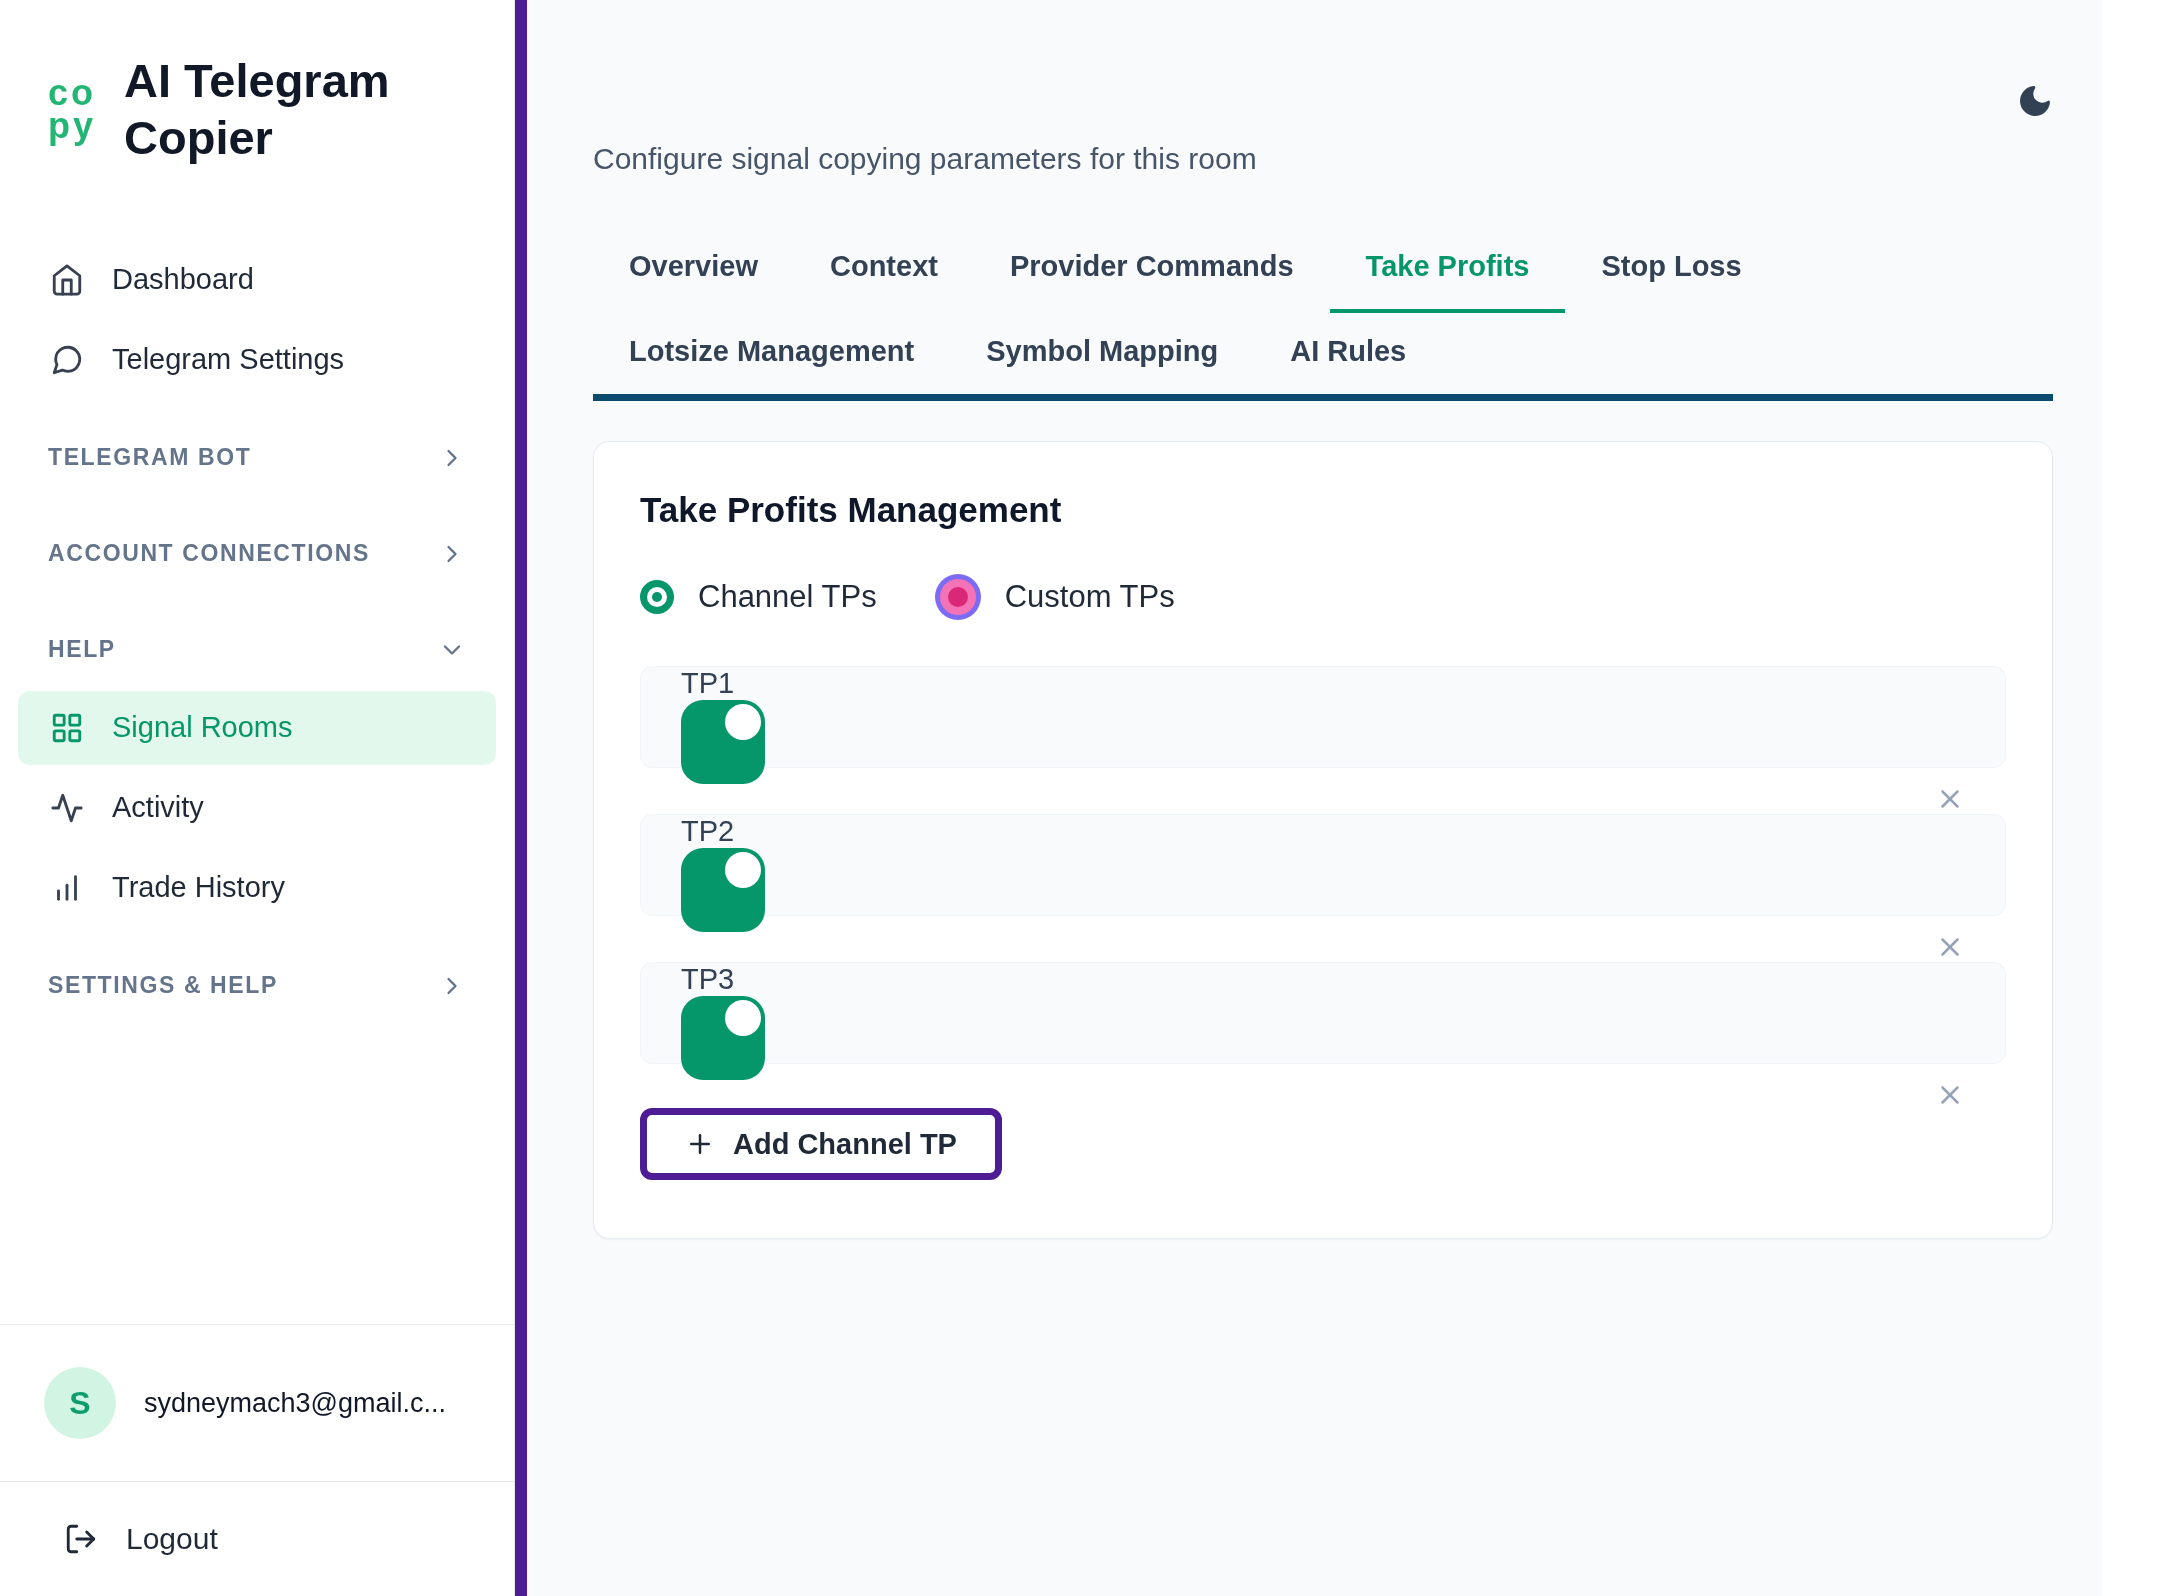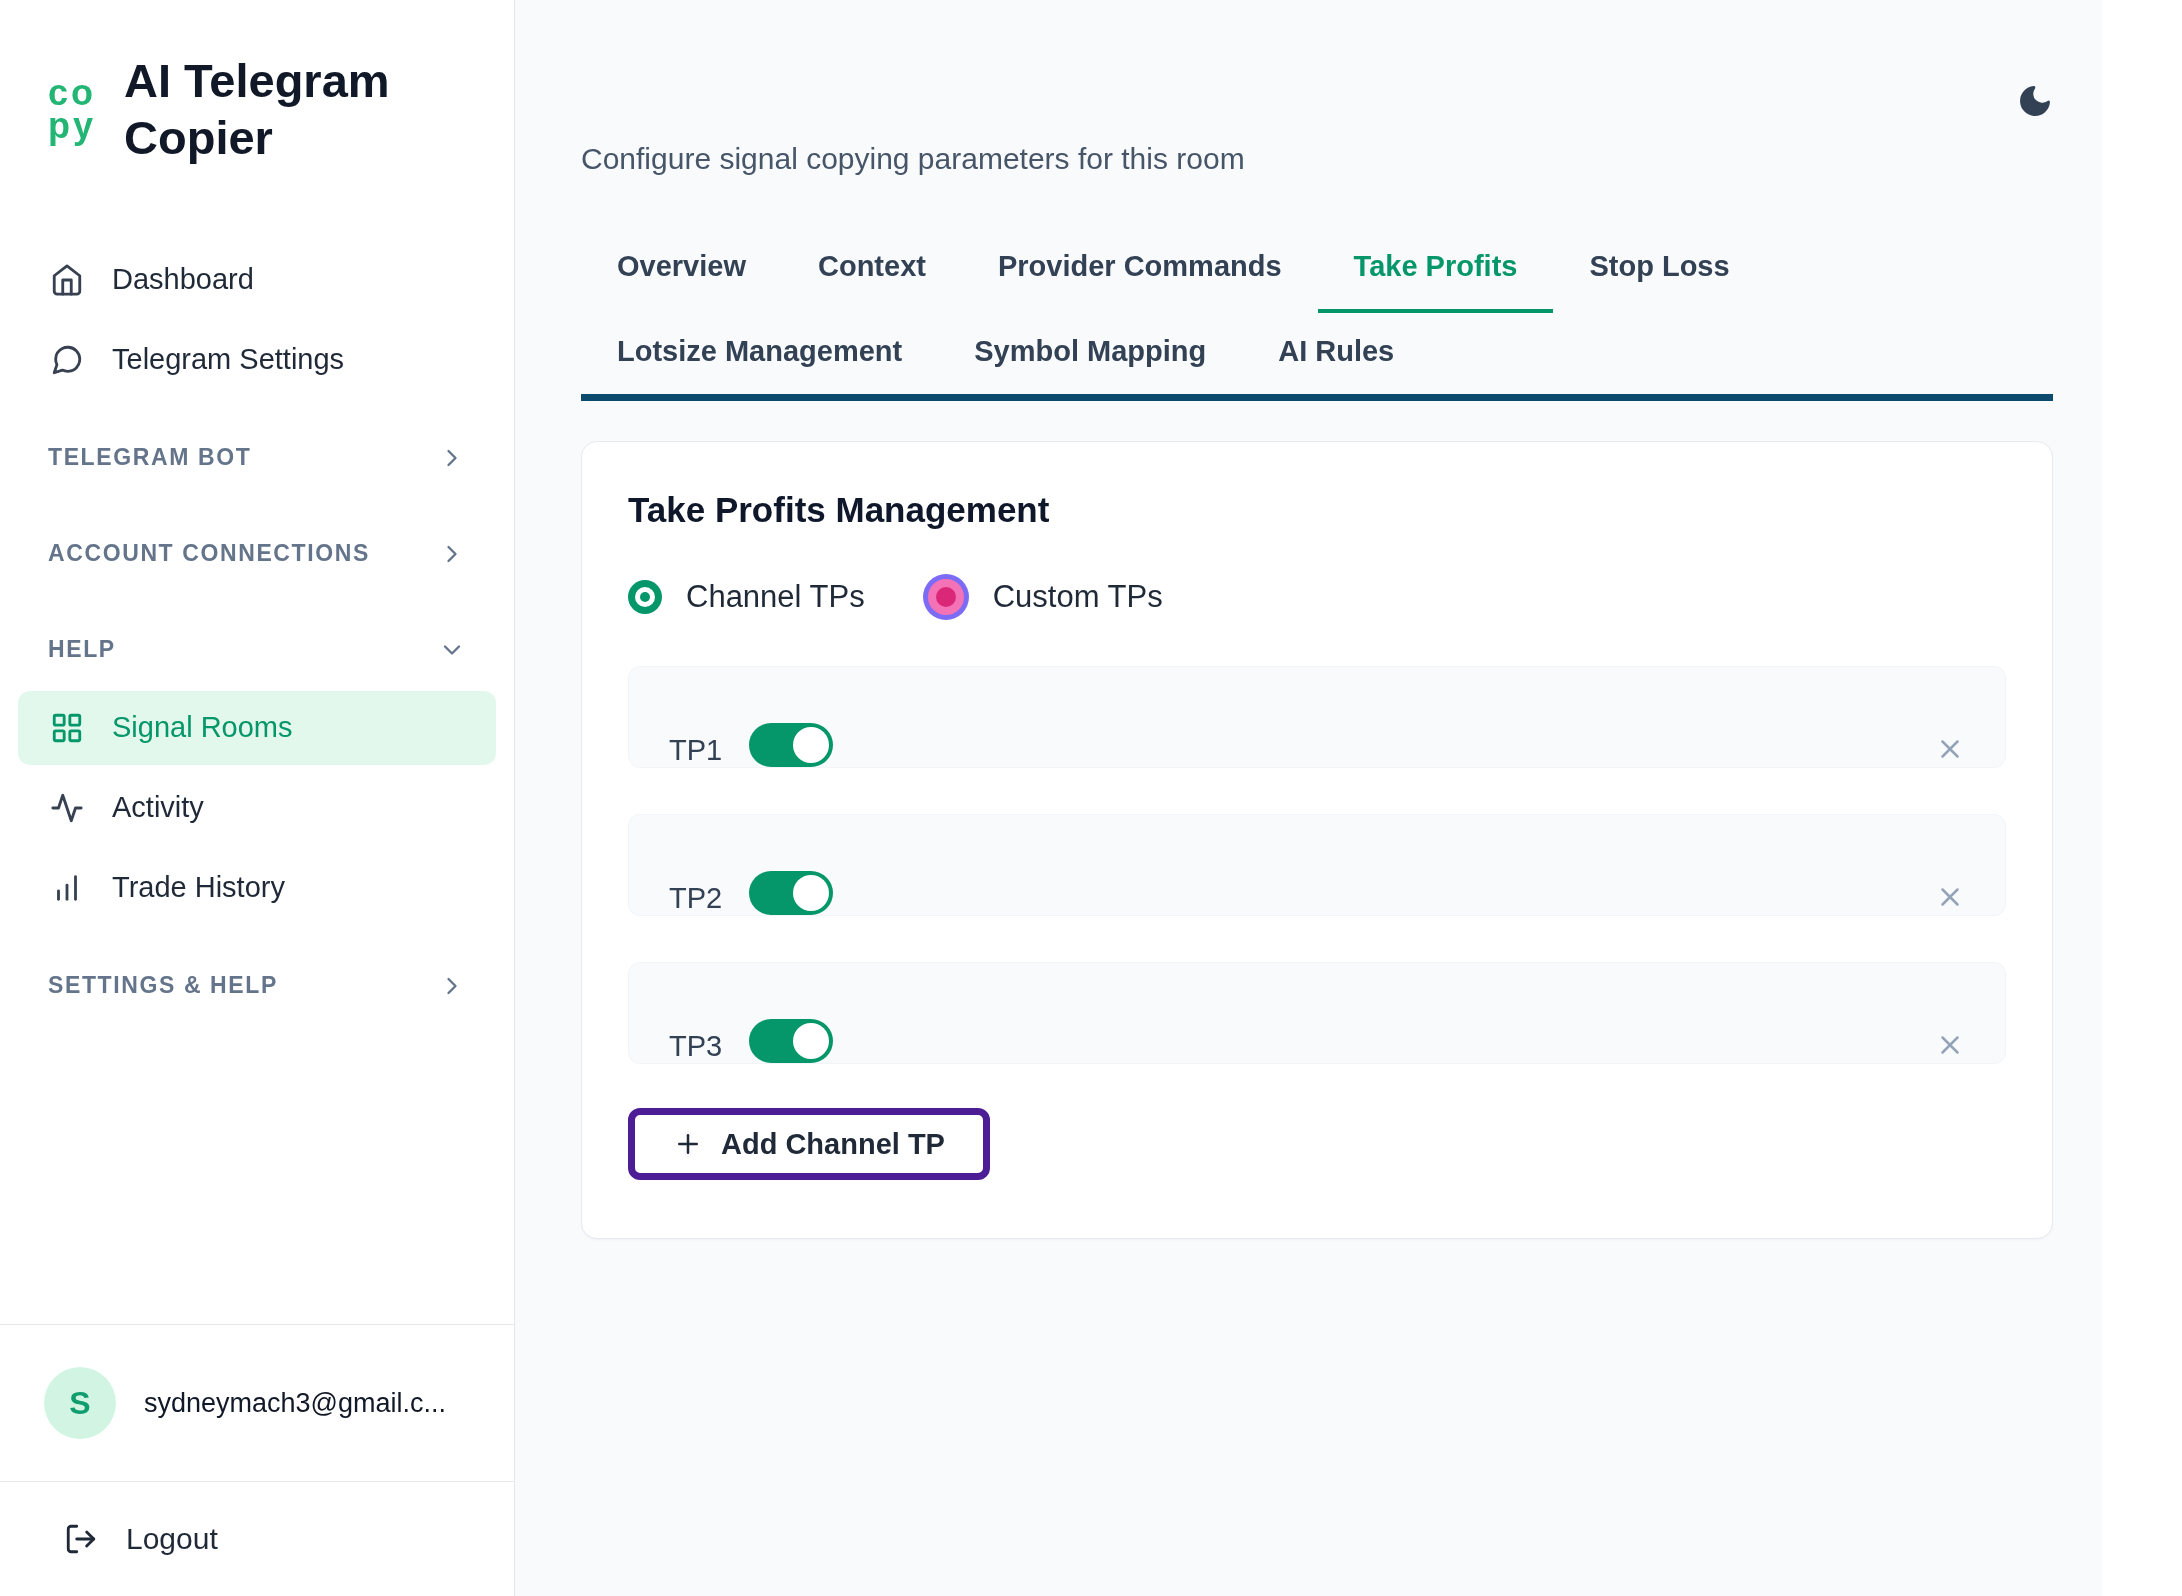--- a/index.html
+++ b/index.html
@@ -8,20 +8,21 @@
     font-family: "Liberation Sans", sans-serif;
     color: #1f2937;
     background: #ffffff;
   }
   .page {
     width: 2102px;
     height: 1596px;
     display: flex;
     overflow: hidden;
     background: #4c1d95;
+    gap: 12px;
   }
 
   
   .sidebar {
     width: 515px;
     min-width: 515px;
     height: 100%;
     background: #ffffff;
     border-right: 1px solid #e5e7eb;
     display: flex;
@@ -244,22 +245,23 @@
   }
   .radio-label { font-size: 31px; color: #1f2937; }
 
   .tp-row {
     margin-top: 46px;
     height: 102px;
     background: #f8fafc;
     border: 1px solid #f1f5f9;
     border-radius: 12px;
     display: flex;
-    align-items: flex-end;
+    align-items: flex-start;
     padding: 0 40px;
+    flex-direction: column;
   }
   .tp-row:first-of-type { margin-top: 60px; }
   .tp-label { font-size: 29px; color: #334155; width: 80px; }
   .toggle {
     width: 84px;
     height: 44px;
     border-radius: 22px;
     background: #059669;
     border: none;
     position: relative;

